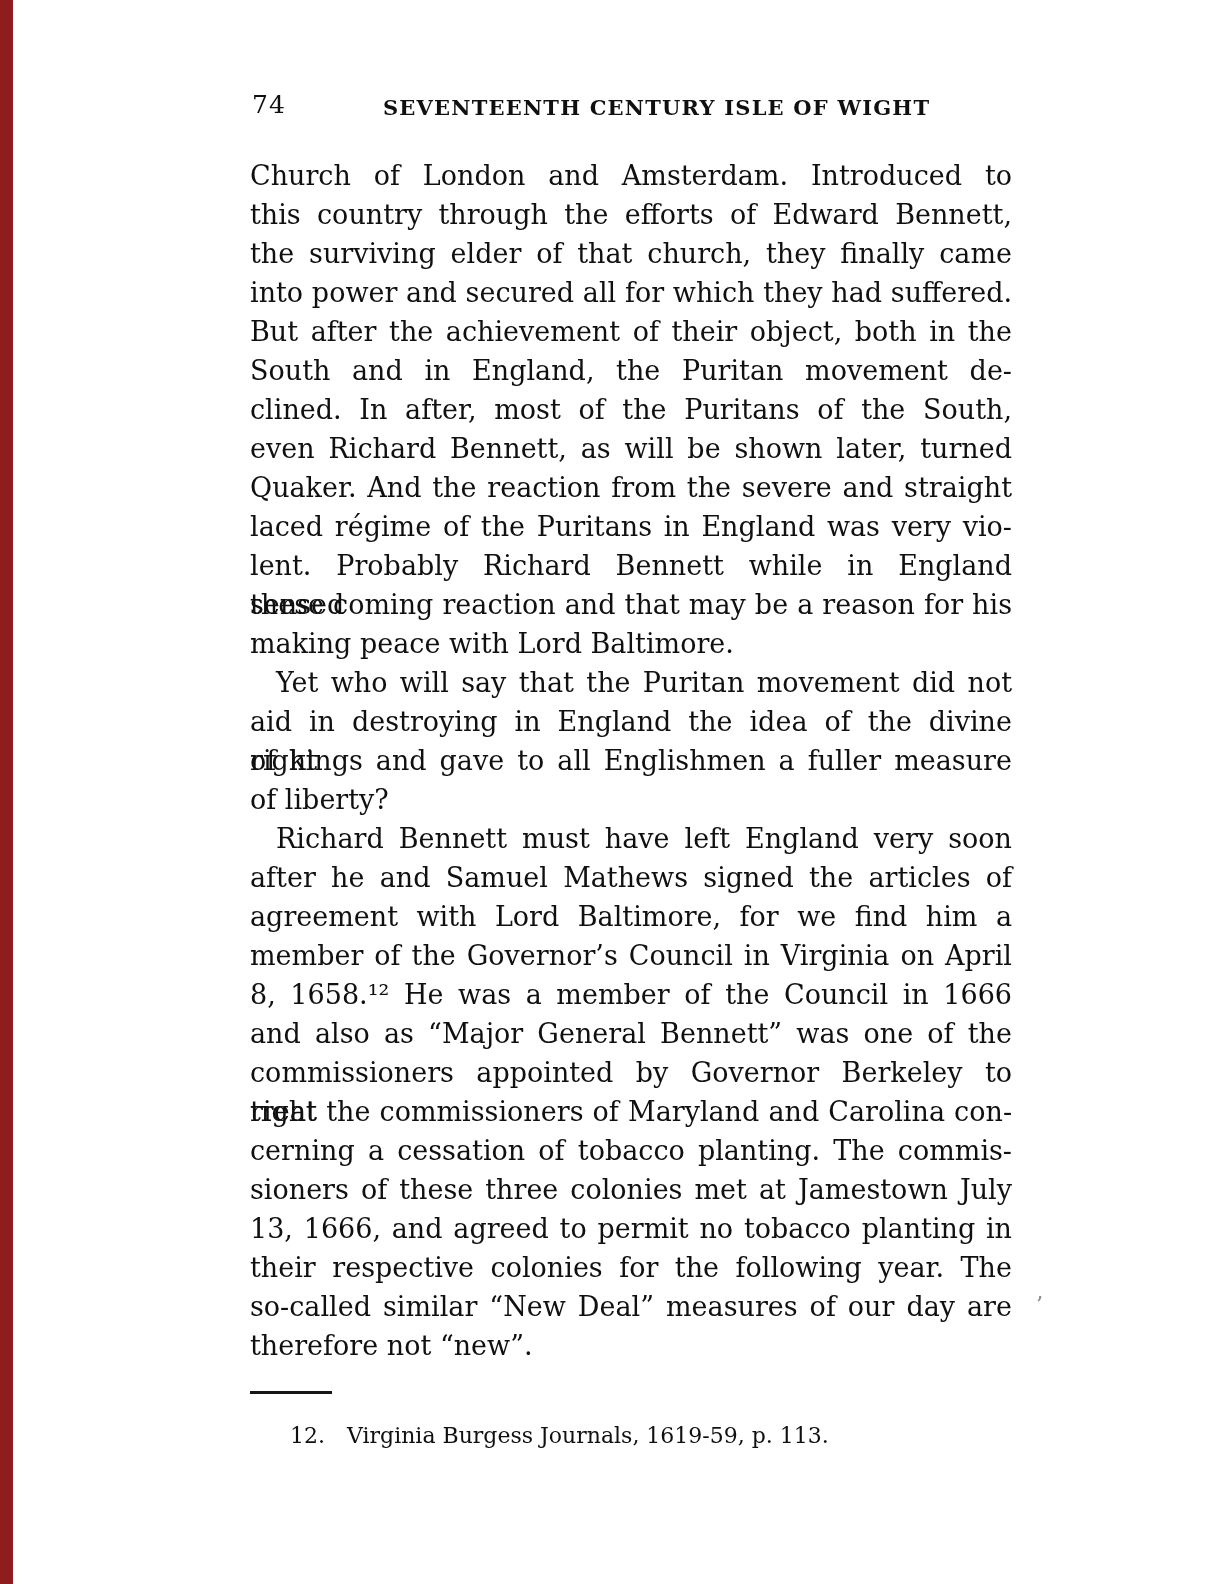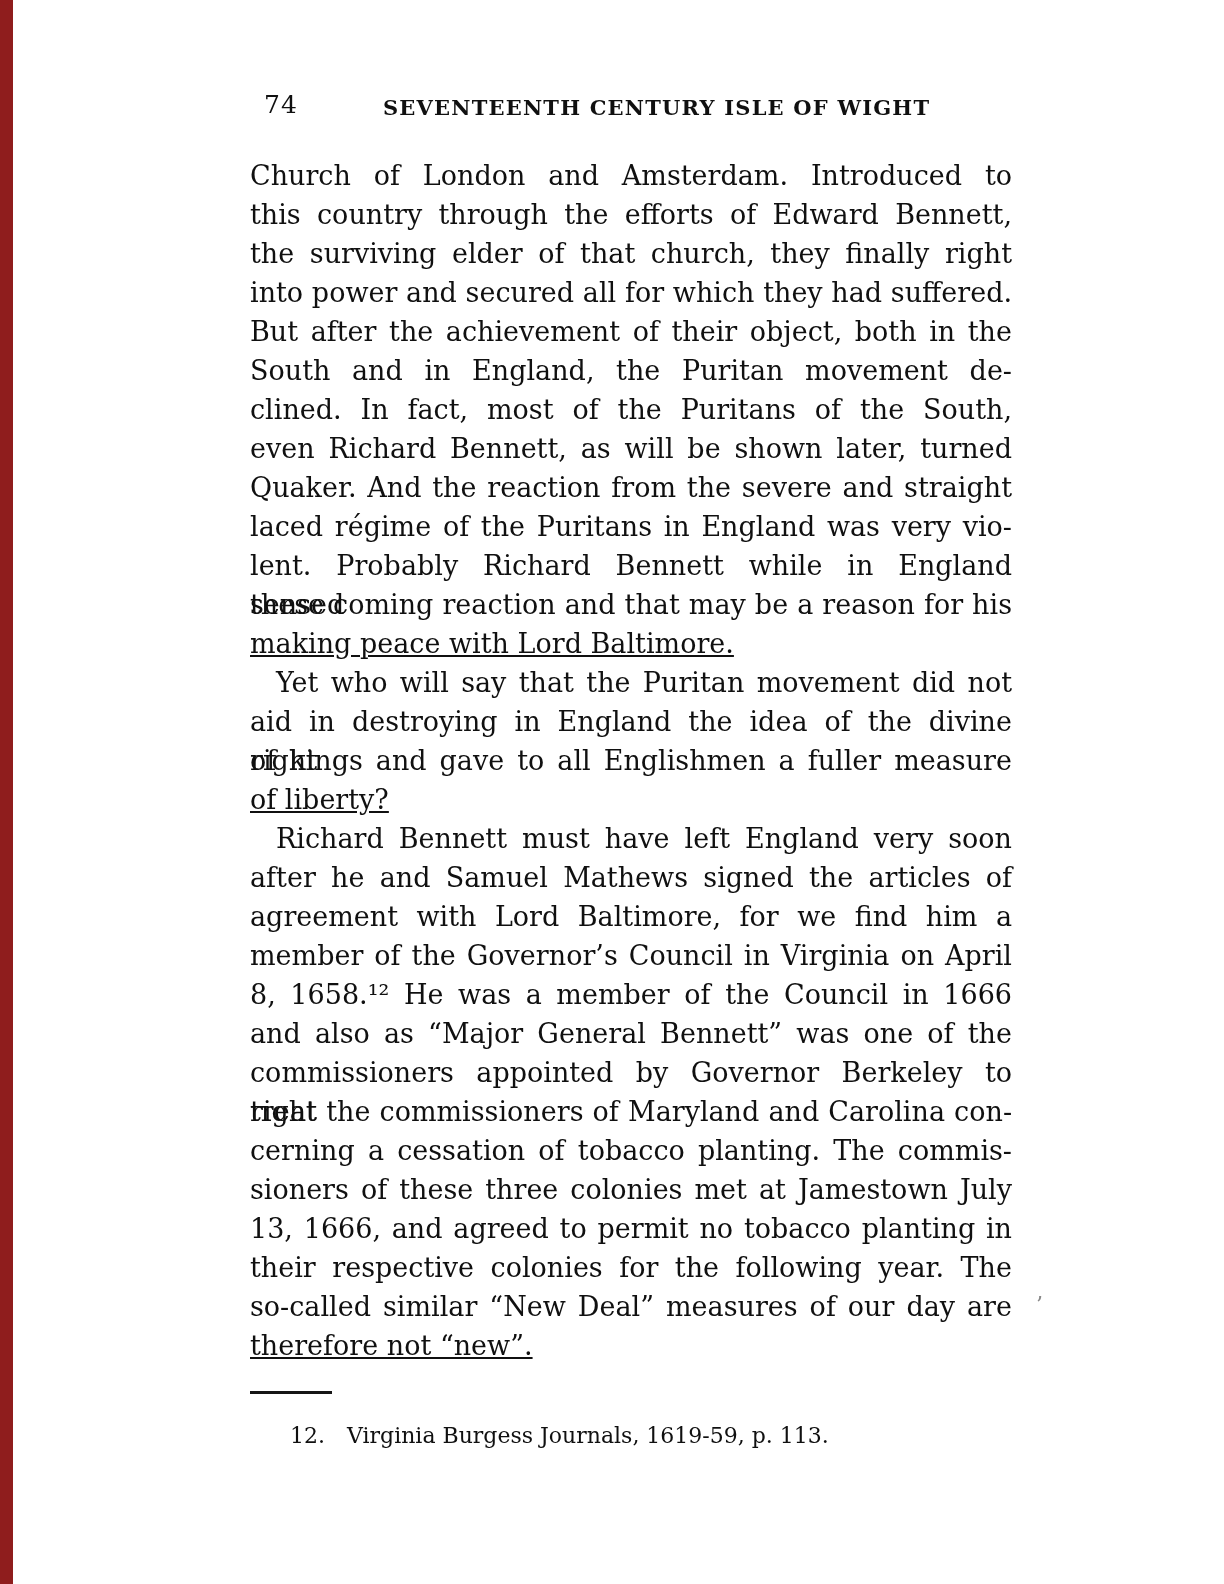--- a/index.html
+++ b/index.html
@@ -13,21 +13,21 @@
     overflow: hidden;
   }
   .binding-stripe {
     position: absolute;
     left: 0; top: 0;
     width: 13px; height: 1584px;
     background: #8f1d1d;
   }
   .page-number {
     position: absolute;
-    left: 264px; top: 90px;
+    left: 252px; top: 90px;
     font-size: 25px;
     letter-spacing: 1px;
   }
   .running-title {
     position: absolute;
     left: 383px; top: 95px;
     font-size: 21px;
     font-weight: 700;
     letter-spacing: 1.2px;
     white-space: nowrap;
@@ -40,21 +40,21 @@
   .line {
     font-size: 27px;
     line-height: 39px;
     height: 39px;
     text-align: justify;
     text-align-last: justify;
     text-justify: inter-word;
     white-space: normal;
     overflow: visible;
   }
-  .line.noj { text-align: right; text-align-last: left; text-decoration: underline; }
+  .line.noj { text-align: right; text-align-last: left; }
   .line.ind { text-indent: 26px; }
   .footnote-rule {
     position: absolute;
     left: 250px; top: 1391px;
     width: 82px; height: 3px;
     background: #161616;
   }
   .footnote {
     position: absolute;
     left: 250px; top: 1422px;
@@ -77,25 +77,25 @@
 
   <div class="binding-stripe"></div>
 
   <span class="page-number">74</span>
 
   <span class="running-title">SEVENTEENTH CENTURY ISLE OF WIGHT</span>
 
   <div class="body-text">
       <div class="line">Church of London and Amsterdam.  Introduced to</div>
       <div class="line">this country through the efforts of Edward Bennett,</div>
-      <div class="line">the surviving elder of that church, they finally right</div>
+      <div class="line">the surviving elder of that church, they finally came</div>
       <div class="line">into power and secured all for which they had suffered.</div>
       <div class="line">But after the achievement of their object, both in the</div>
       <div class="line">South and in England, the Puritan movement de-</div>
-      <div class="line">clined.  In fact, most of the Puritans of the South,</div>
+      <div class="line">clined.  In after, most of the Puritans of the South,</div>
       <div class="line">even Richard Bennett, as will be shown later, turned</div>
       <div class="line">Quaker.  And the reaction from the severe and straight</div>
       <div class="line">laced régime of the Puritans in England was very vio-</div>
       <div class="line">lent.  Probably Richard Bennett while in England sensed</div>
       <div class="line">these coming reaction and that may be a reason for his</div>
       <div class="line noj">making peace with Lord Baltimore.</div>
       <div class="line ind">Yet who will say that the Puritan movement did not</div>
       <div class="line">aid in destroying in England the idea of the divine right</div>
       <div class="line">of kings and gave to all Englishmen a fuller measure</div>
       <div class="line noj">of liberty?</div>

